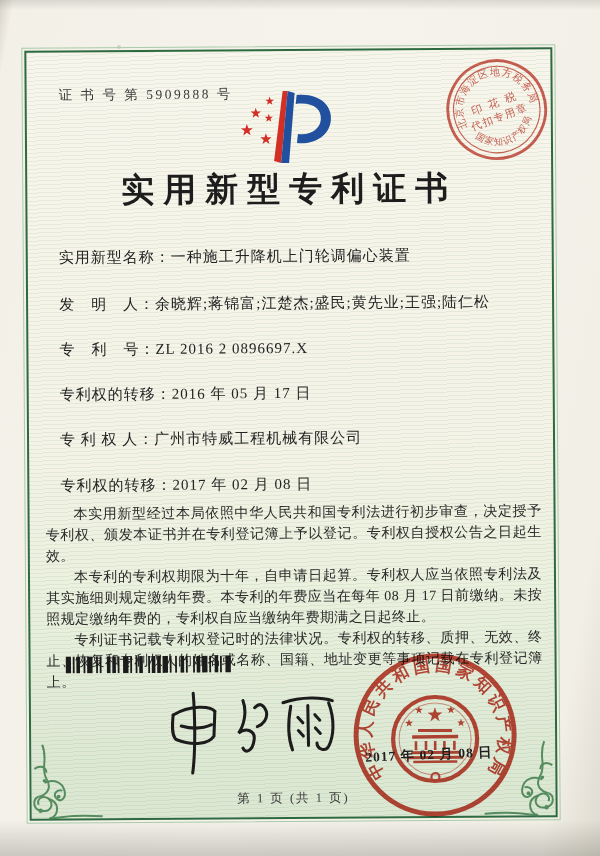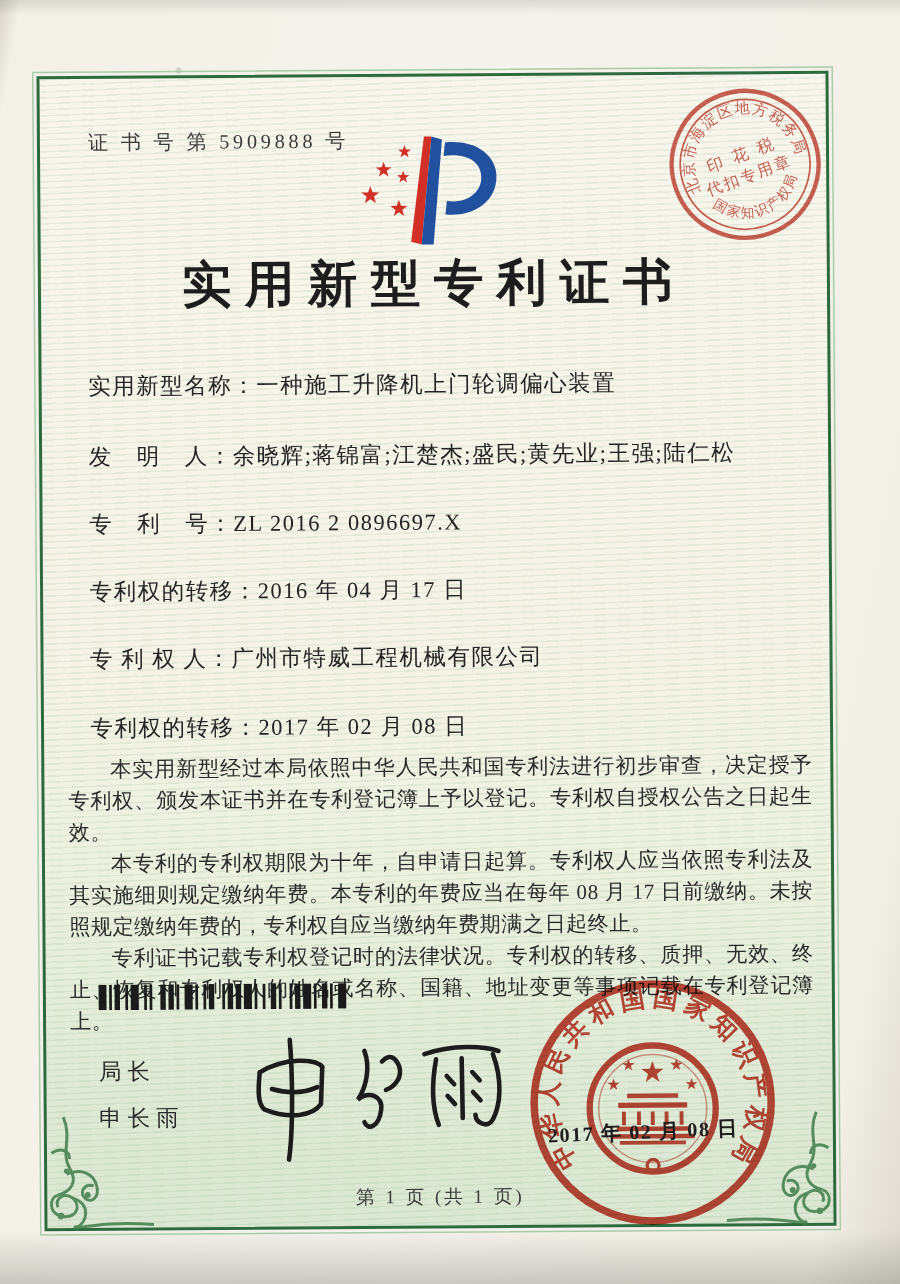--- a/index.html
+++ b/index.html
@@ -119,21 +119,21 @@
     <div class="field" style="top:196px">
       <span class="lbl">实用新型名称：</span><span class="val">一种施工升降机上门轮调偏心装置</span>
     </div>
     <div class="field" style="top:243px">
       <span class="lbl">发　明　人：</span><span class="val">余晓辉;蒋锦富;江楚杰;盛民;黄先业;王强;陆仁松</span>
     </div>
     <div class="field" style="top:288px">
       <span class="lbl">专　利　号：</span><span class="val">ZL 2016 2 0896697.X</span>
     </div>
     <div class="field" style="top:333px">
-      <span class="lbl">专利权的转移：</span><span class="val">2016 年 04 月 17 日</span>
+      <span class="lbl">专利权的转移：</span><span class="val">2016 年 05 月 17 日</span>
     </div>
     <div class="field" style="top:378px">
       <span class="lbl">专 利 权 人：</span><span class="val">广州市特威工程机械有限公司</span>
     </div>
     <div class="field" style="top:424px">
       <span class="lbl">专利权的转移：</span><span class="val">2017 年 02 月 08 日</span>
     </div>
 
     <div class="paras">
       <p>本实用新型经过本局依照中华人民共和国专利法进行初步审查，决定授予专利权、颁发本证书并在专利登记簿上予以登记。专利权自授权公告之日起生效。</p>
@@ -168,24 +168,20 @@
           <rect x="71" y="0" width="1" height="17" fill="#1b1b1b"></rect>
           <rect x="73" y="0" width="2" height="17" fill="#1b1b1b"></rect>
           <rect x="76" y="0" width="3" height="17" fill="#1b1b1b"></rect>
           <rect x="80" y="0" width="1" height="17" fill="#1b1b1b"></rect>
           <rect x="83" y="0" width="2" height="17" fill="#1b1b1b"></rect>
           <rect x="86" y="0" width="1" height="17" fill="#1b1b1b"></rect>
           <rect x="89" y="0" width="3" height="17" fill="#1b1b1b"></rect>
         </svg>
     </div>
 
-    <div class="signer">
-      <div>局长</div>
-      <div>申长雨</div>
-    </div>
 
     <div class="signature">
       <svg width="190" height="95" viewBox="0 0 200 100">
         <g fill="none" stroke="#1c1c1c" stroke-width="3.2" stroke-linecap="round">
           <path d="M22,30 C40,20 62,22 66,28"></path>
           <path d="M22,30 C20,44 20,52 24,56 C42,64 58,62 64,54 L66,28"></path>
           <path d="M30,42 C42,46 52,46 62,42"></path>
           <path d="M44,8 C45,30 44,70 40,92"></path>
           <path d="M96,18 C100,30 96,44 90,52 C98,46 108,50 106,60 C104,72 96,74 94,68"></path>
           <path d="M108,26 C114,20 118,24 120,30 C122,38 116,44 110,46"></path>

